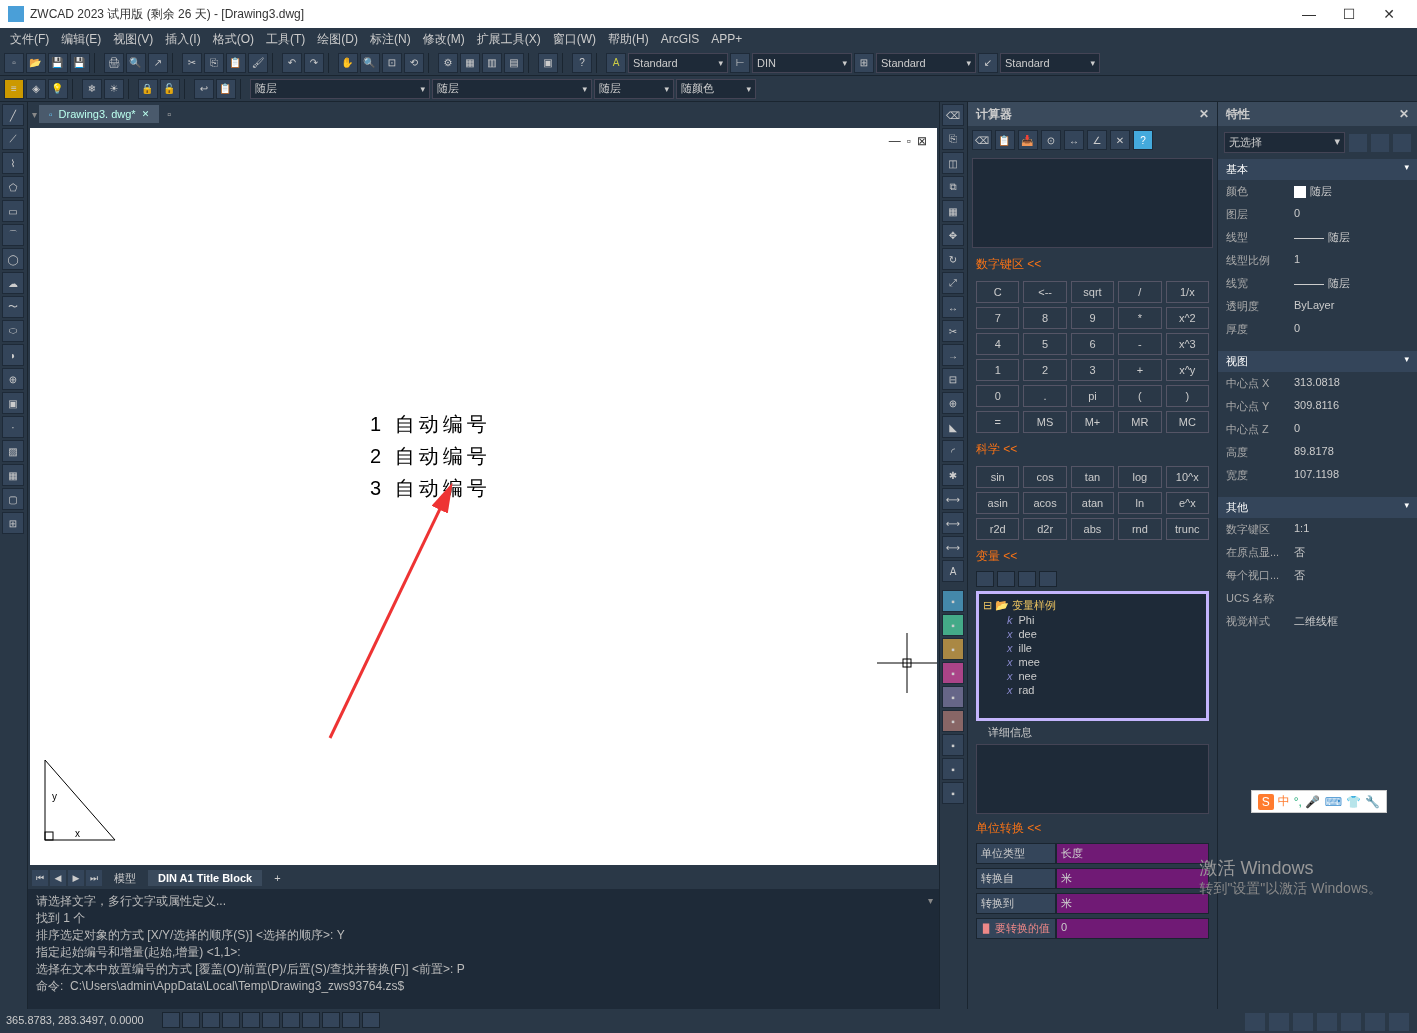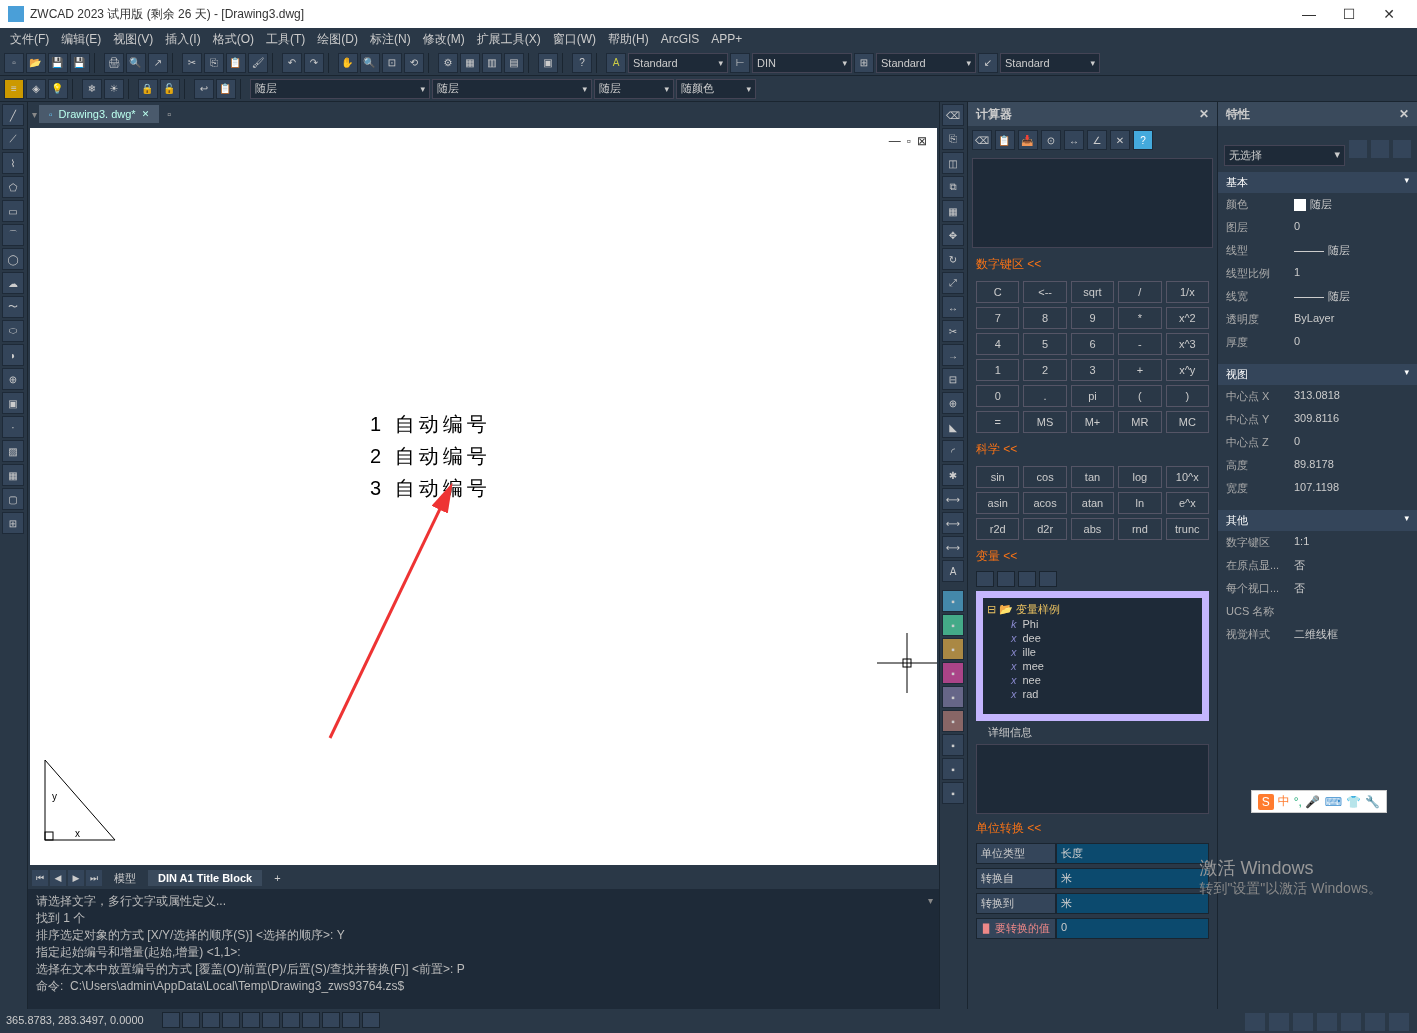--- a/index.html
+++ b/index.html
@@ -50,32 +50,32 @@
 .panel-header .close { margin-left: auto; cursor: pointer; }
 .panel-toolbar { display: flex; gap: 3px; padding: 4px; background: #2a3847; }
 .panel-toolbar .tb-btn { width: 20px; height: 20px; }
 .calc-display { height: 90px; background: #1e2a38; margin: 4px; border: 1px solid #445; }
 .calc-section-head { font-size: 12px; padding: 4px 8px; color: #f97316; cursor: pointer; }
 .calc-section-head::after { content: " <<"; }
 .calc-grid { display: grid; grid-template-columns: repeat(5, 1fr); gap: 4px; padding: 4px 8px; }
 .calc-btn { height: 22px; background: #2a3847; border: 1px solid #556; color: #ccc; font-size: 11px; cursor: pointer; text-align: center; line-height: 20px; }
 .var-toolbar { display: flex; gap: 3px; padding: 2px 8px; }
 .var-toolbar span { width: 18px; height: 16px; background: #34455a; cursor: pointer; border: 1px solid #1a2530; }
-.var-tree { background: #1e2a38; margin: 2px 8px; padding: 4px; font-size: 11px; height: 130px; overflow: auto; border: 7px solid #c4b5fd; }
+.var-tree { background: #1e2a38; margin: 2px 8px; padding: 4px; font-size: 11px; height: 130px; overflow: auto; border: 3px solid #c4b5fd; }
 .var-tree .folder { color: #e8c060; }
 .var-tree .item { padding: 1px 0 1px 24px; }
 .var-tree .item .k { color: #88c; font-style: italic; margin-right: 6px; }
 .var-tree .item .x { color: #88c; font-style: italic; margin-right: 6px; }
 .detail-box { background: #1e2a38; margin: 2px 8px; height: 70px; border: 1px solid #445; }
 .unit-row { display: flex; font-size: 11px; padding: 2px 8px; }
 .unit-row .label { width: 80px; background: #34455a; padding: 2px 4px; border: 1px solid #1a2530; }
-.unit-row .value { flex: 1; background: #0c4a6e; padding: 2px 4px; border: 1px solid #1a2530; }
+.unit-row .value { flex: 1; background: #701a75; padding: 2px 4px; border: 1px solid #1a2530; }
 .unit-row .req { color: #e88; }
 .props-dropdown { display: flex; margin: 6px; gap: 4px; align-items: center; }
-.props-dropdown .sel { flex: 1; background: #1e2a38; border: 1px solid #445; padding: 2px 4px; font-size: 11px; color: #ccc; cursor: pointer; margin-top: 13px; }
+.props-dropdown .sel { flex: 1; background: #1e2a38; border: 1px solid #445; padding: 2px 4px; font-size: 11px; color: #ccc; cursor: pointer; }
 .props-dropdown .sel::after { content: " ▾"; float: right; }
 .props-dropdown .micro { width: 18px; height: 18px; background: #34455a; cursor: pointer; }
 .props-section { font-size: 11px; }
 .props-section .sec-head { background: #34455a; padding: 3px 8px; color: #fff; display: flex; cursor: pointer; }
 .props-section .sec-head::after { content: "▾"; margin-left: auto; font-size: 9px; }
 .prop-row { display: flex; padding: 2px 0; }
 .prop-row .label { width: 72px; padding: 2px 8px; color: #aaa; }
 .prop-row .value { flex: 1; padding: 2px 4px; background: #2a3847; color: #ccc; }
 .color-swatch { display: inline-block; width: 12px; height: 12px; background: #fff; margin-right: 4px; vertical-align: middle; }
 .line-swatch { display: inline-block; width: 30px; height: 1px; background: #ccc; margin-right: 4px; vertical-align: middle; }

